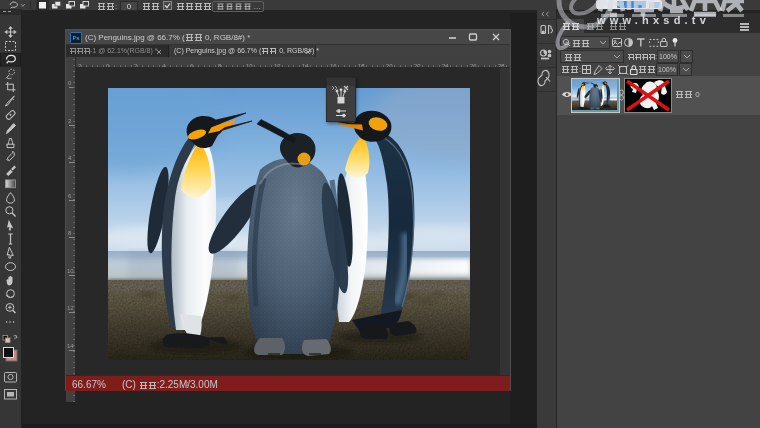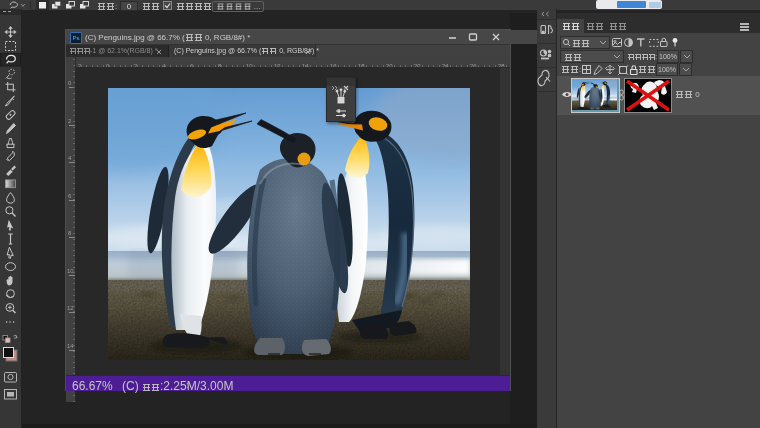--- a/index.html
+++ b/index.html
@@ -293,21 +293,21 @@
     <rect x="4.5" y="363.5" width="12" height="9.5" rx="1"></rect>
           <circle cx="10.5" cy="368" r="2.6"></circle>
     <rect x="4.5" y="380.5" width="12" height="9.5"></rect>
           <rect x="7" y="383" width="7" height="4.5" fill="#b5b5b5" stroke="none"></rect>
   </g>
 </svg>
 </div>
 
 <div id="docwin" class="abs" style="left:66px;top:30px;width:444px;height:360px;background:#282828;outline:1px solid #4e4e4e;">
 
-  <div class="abs" style="left:0;top:0;width:444px;height:14px;background:#474747;font-size:8px;color:#cdcdcd;padding-left:48px;">
+  <div class="abs" style="left:0;top:0;width:444px;height:14px;background:#474747;font-size:8px;color:#cdcdcd;">
     <div class="abs" style="left:4px;top:2px;width:10px;height:10px;background:#0d1e30;border:1px solid #2f6eb4;border-radius:1px;color:#4fb2f2;font-size:6px;line-height:10px;text-align:center;">Ps</div>
     <span class="abs" style="left:19px;top:2.5px;white-space:nowrap;">(C) Penguins.jpg @ 66.7% (<span class="cj"></span><span class="cj"></span> 0, RGB/8#) *</span>
     <svg class="abs" style="left:380px;top:2px;" width="62" height="10" viewBox="0 0 62 10">
       <path d="M3,6 h7" stroke="#cfcfcf" stroke-width="1.6"></path>
       <rect x="23.5" y="2" width="7" height="6" rx="1" fill="none" stroke="#cfcfcf" stroke-width="1.3"></rect>
       <path d="M47,2 l6,6 m0,-6 l-6,6" stroke="#cfcfcf" stroke-width="1.3"></path>
     </svg>
   </div>
 
   <div class="abs" style="left:0;top:14px;width:444px;height:13px;background:#414141;border-top:1px solid #333;"></div>
@@ -370,21 +370,21 @@
             <text x="1" y="328">16</text>
       </g>
     </svg>
     <div class="abs" style="left:6px;top:0;width:3px;height:345px;background:repeating-linear-gradient(0deg,#666 0 1px,transparent 1px 5.6px);width:2px;left:7px;"></div>
   </div>
 
   <div class="abs" style="left:10px;top:38px;width:424px;height:307px;background:#282828;"></div>
 
   <div class="abs" style="left:434px;top:38px;width:10px;height:307px;background:#333333;"></div>
 
-  <div class="abs" style="left:0;top:345px;width:444px;height:15px;background:#4c1d95;border-top:1px solid #2a2a2a;font-size:12px;color:#c6c6c6;">
+  <div class="abs" style="left:0;top:345px;width:444px;height:15px;background:#7f1d1d;border-top:1px solid #2a2a2a;font-size:10px;color:#c6c6c6;">
     <span class="abs" style="left:6px;top:3px;">66.67%</span>
     <span class="abs" style="left:44px;top:3px;margin-left:12px;">(C) <span class="cj"></span><span class="cj"></span>:2.25M/3.00M</span>
     <span class="abs" style="left:120px;top:2px;color:#9a9a9a;">›</span>
   </div>
 
   <div id="photo" class="abs" style="left:42px;top:58px;width:362px;height:272px;">
     <svg width="362" height="272" viewBox="0 0 362 272">
           <use href="#pph"></use>
         </svg>
   </div>
@@ -528,14 +528,32 @@
       </svg>
     </div>
     <span class="abs" style="left:118px;top:14px;"><span class="cj"></span><span class="cj"></span> 0</span>
   </div>
 
 </div>
 
 <div class="abs" style="left:596px;top:0;width:66px;height:9px;background:rgba(250,250,252,0.92);border-radius:2px;"></div>
 <div class="abs" style="left:617px;top:1px;width:29px;height:7px;background:#3f87d6;border-radius:1px;"></div>
 <div class="abs" style="left:649px;top:1.5px;width:12px;height:6px;background:rgba(120,170,220,0.5);border-radius:1px;"></div>
+<div id="wmark" class="abs" style="left:540px;top:0;width:220px;height:60px;pointer-events:none;">
+  <svg width="220" height="60" viewBox="0 0 220 60">
+    <g stroke="#cdd2d7" stroke-opacity="0.5" fill="none">
+      <circle cx="45" cy="1" r="26" stroke-width="5"></circle>
+      <ellipse cx="45" cy="3" rx="15" ry="9" stroke-width="4" transform="rotate(-28 45 3)"></ellipse>
+      <path d="M28,22 C20,32 16,40 18,46 C20,50 26,48 28,42" stroke-width="4"></path>
+    </g>
+    <g stroke="#dde1e6" stroke-opacity="0.72" stroke-width="4.6" fill="none" transform="translate(-16,1)">
+      <path d="M80,-2 L76,10 M88,-4 L86,10 M96,-4 L99,10 M79,3 H100 M105,-2 V9 M86,14 H93"></path>
+      <path d="M112,-4 V9 M120,-4 V9 M128,-4 V9 M112,2 H128 M110,9 H130 M119,9 V15"></path>
+      <path d="M140,-4 L136,10 M140,2 C146,8 157,9 163,4 M150,-4 V7 M158,-2 L164,9 M146,10 h13"></path>
+      <path d="M172,-4 L167,10 M172,0 H191 M181,-2 V10 M189,-4 L196,10 M170,13 h22"></path>
+      <path d="M202,-4 L198,10 M203,0 H220 M209,-2 L218,10 M218,-2 L203,10"></path>
+      <path d="M77,14.5 h23 M108,14.5 h24 M138,14.5 h25 M170,14.5 h22 M199,14.5 h21" stroke-width="2.8" stroke-opacity="0.5"></path>
+    </g>
+    <text x="57" y="24" font-family="Liberation Sans,sans-serif" font-size="11" font-weight="bold" fill="#eef1f4" fill-opacity="0.85" letter-spacing="4.2">www.hxsd.tv</text>
+  </svg>
+</div>
 
 </div>
 
 </body></html>

